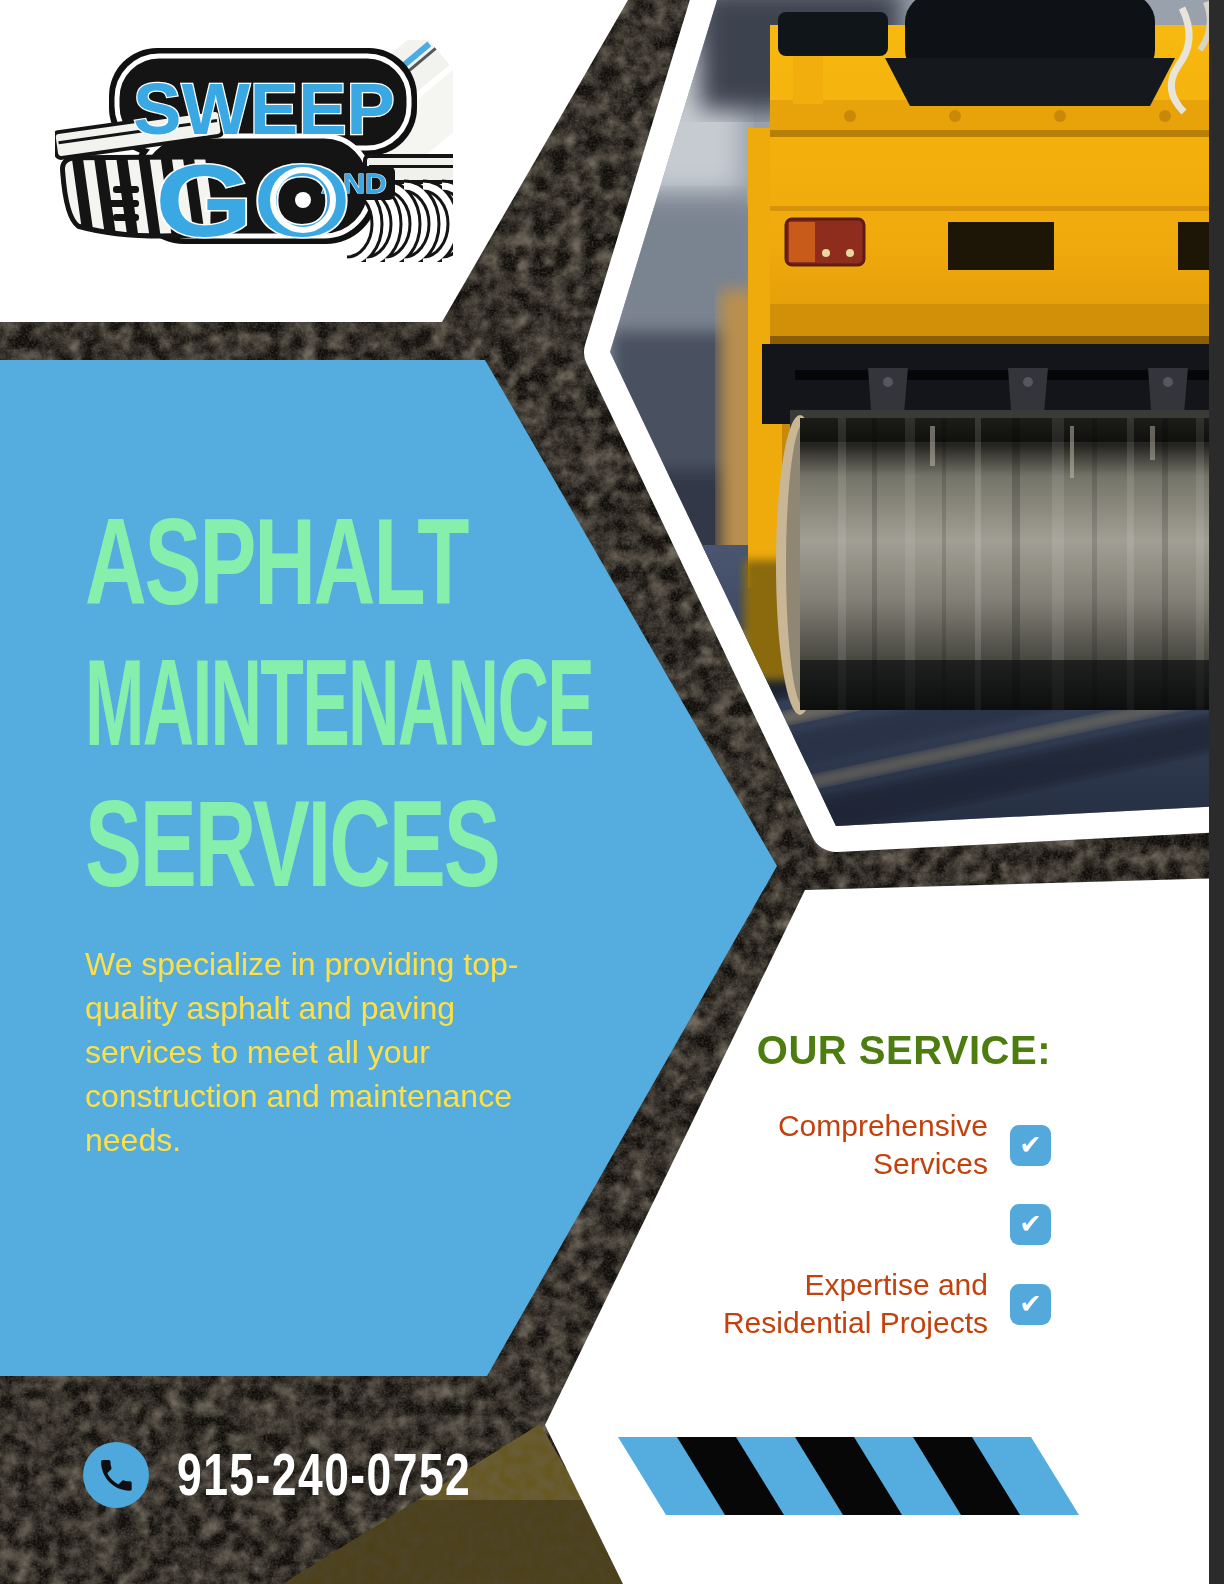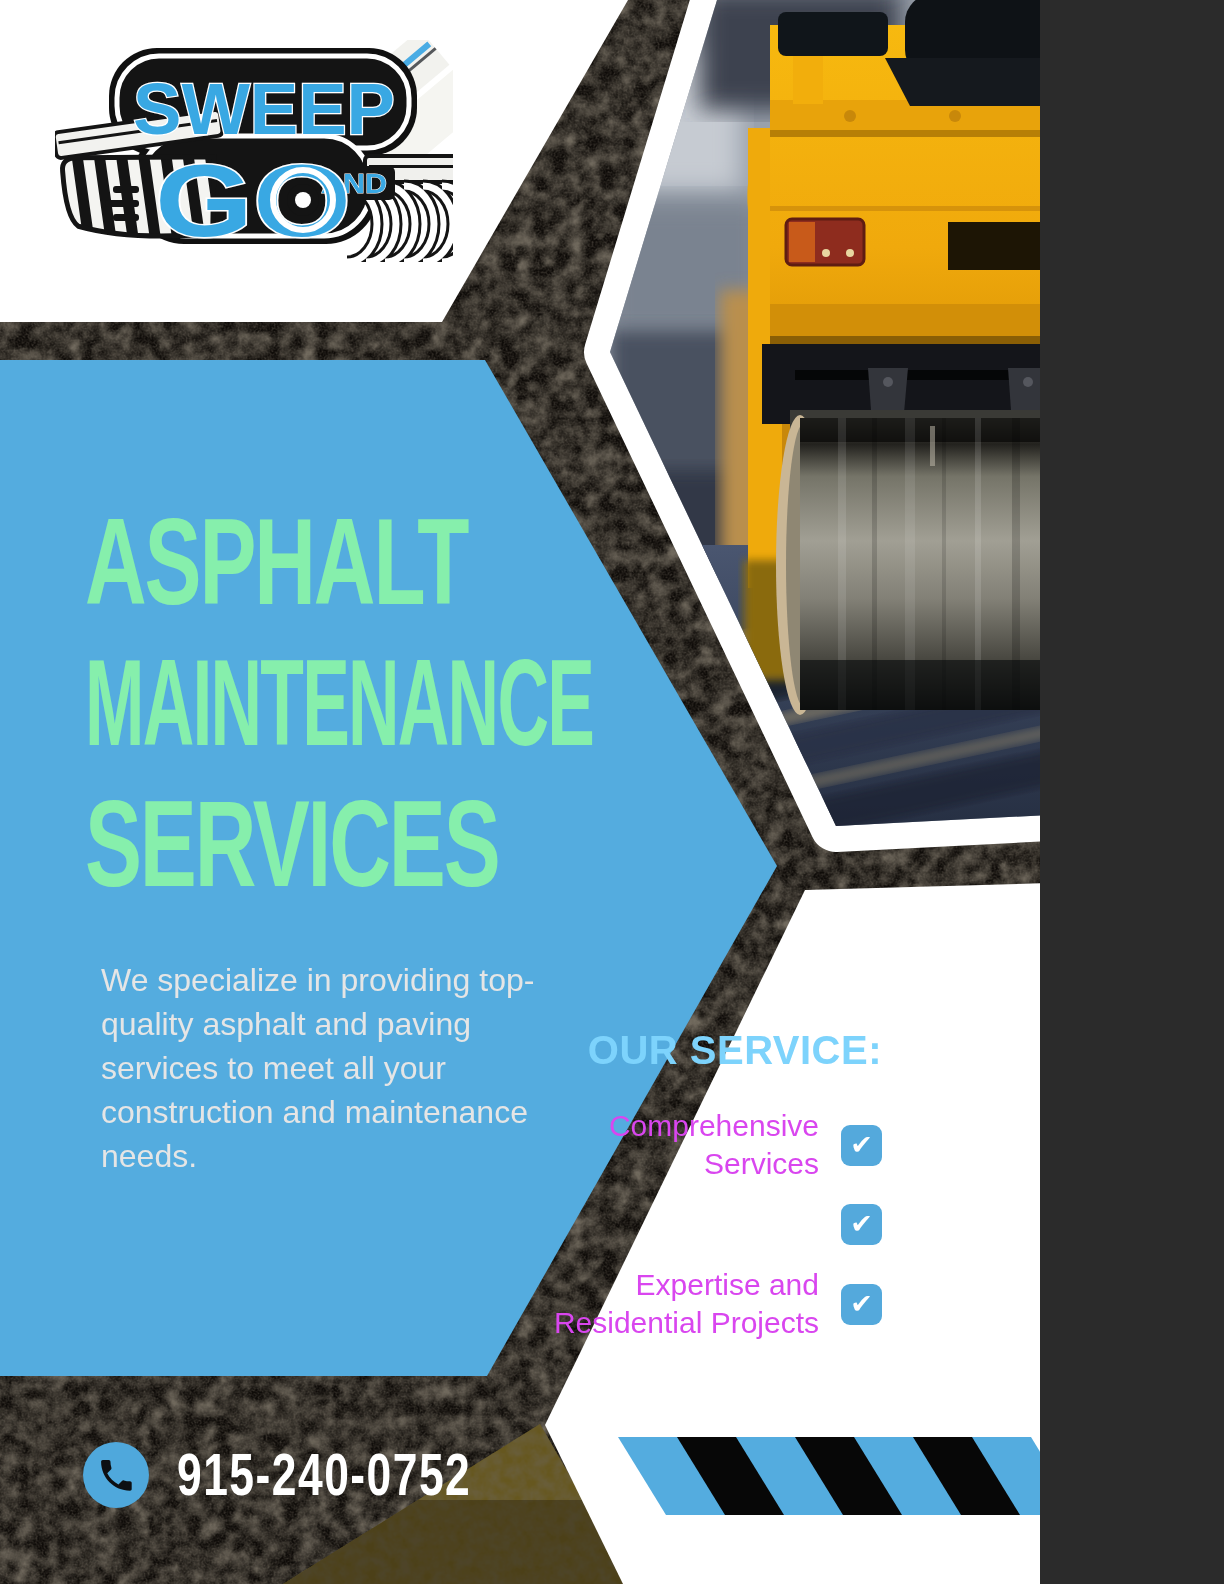--- a/index.html
+++ b/index.html
@@ -1,30 +1,30 @@
 <!DOCTYPE html>
 <html><head>
 <meta charset="utf-8">
 <style>
   html,body{margin:0;padding:0;background:#2b2b2b;}
-  .page{position:relative;width:1040px;height:1584px;overflow:hidden;background:#0f0c09;
+  .page{position:relative;width:1209px;height:1584px;overflow:hidden;background:#0f0c09;
         font-family:"Liberation Sans",sans-serif;}
   .bg{position:absolute;left:0;top:0;width:1224px;height:1584px;display:block;}
   .logo{position:absolute;left:55px;top:40px;width:398px;height:222px;}
   .headline{position:absolute;left:85px;top:492px;color:#86efac;}
   .hl{display:block;font-weight:bold;font-size:122px;line-height:141px;letter-spacing:-3px;
       transform:scaleX(0.70);transform-origin:0 50%;white-space:nowrap;}
   .hl2{transform:scaleX(0.585);}
-  .intro{position:absolute;left:85px;top:942px;width:486px;margin:16px;
-         font-size:32px;line-height:44px;color:#e5e5e5;font-weight:400;}
+  .intro{position:absolute;left:85px;top:942px;width:486px;margin:0;
+         font-size:32px;line-height:44px;color:#fde047;font-weight:400;}
   .services{position:absolute;right:158px;top:1028px;width:440px;}
-  .svc-heading{font-size:40px;font-weight:bold;color:#7dd3fc;text-align:right;
+  .svc-heading{font-size:40px;font-weight:bold;color:#4d7c0f;text-align:right;
                letter-spacing:0.5px;margin:0 0 34px 0;}
   .svc-row{display:flex;justify-content:flex-end;align-items:center;gap:22px;margin-bottom:21px;}
-  .svc-label{width:312px;text-align:right;font-size:30px;line-height:38px;color:#d946ef;}
+  .svc-label{width:312px;text-align:right;font-size:30px;line-height:38px;color:#c2410c;}
   .checkbox{width:41px;height:41px;border-radius:9px;background:#54a9dc;flex:0 0 auto;
             display:flex;align-items:center;justify-content:center;}
   .check{font-family:"DejaVu Sans",sans-serif;font-size:27px;font-weight:bold;color:#ffffff;
          line-height:1;transform:translateY(-1px);}
   .phone-row{position:absolute;left:83px;top:1428px;display:flex;align-items:center;gap:28px;margin-top:12px;}
   .phone-badge{width:66px;height:66px;flex:0 0 auto;}
   .phone-number{color:#ffffff;font-weight:bold;font-size:60px;letter-spacing:2px;
                 transform:scaleX(0.74);transform-origin:0 50%;white-space:nowrap;}
 </style>
 </head>

